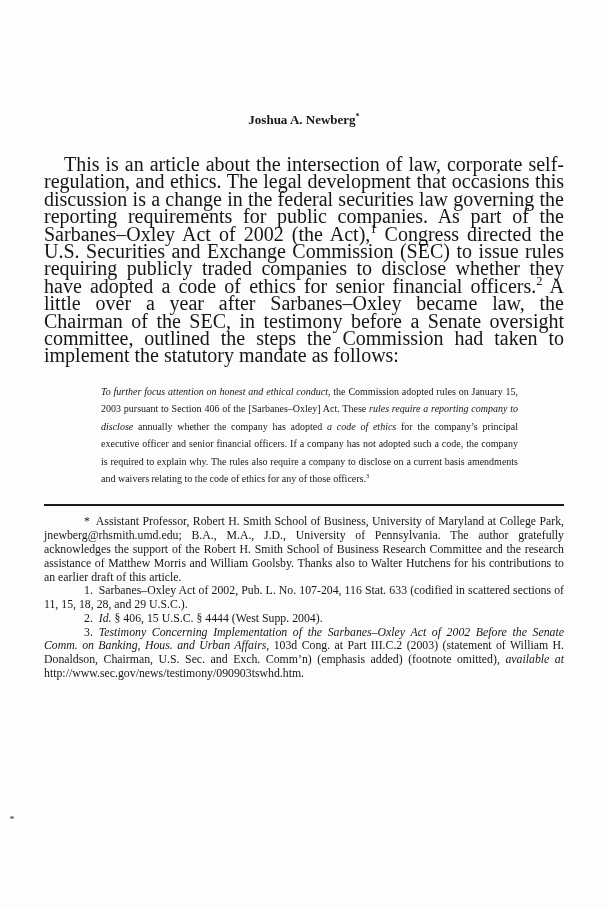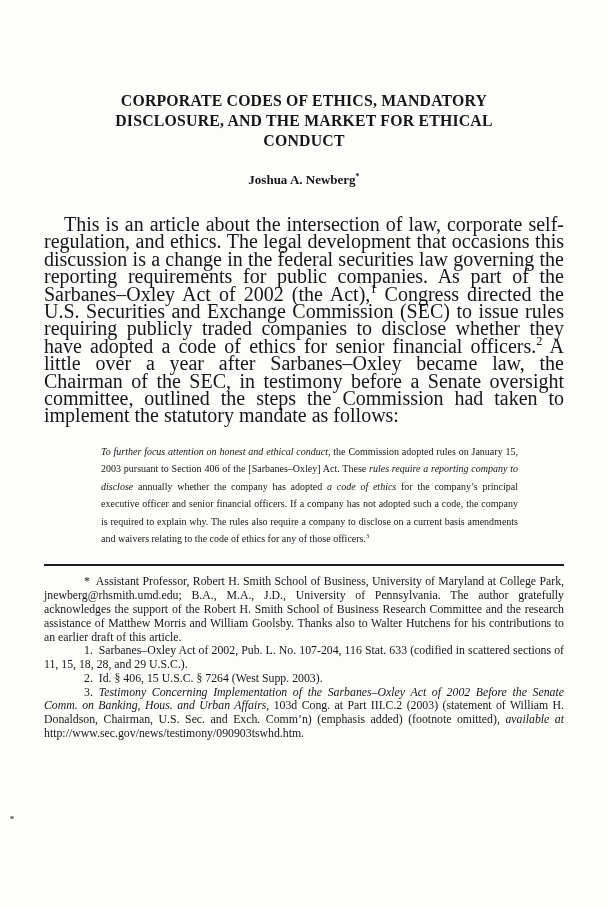--- a/index.html
+++ b/index.html
@@ -82,34 +82,33 @@
     border-radius: 50%;
     opacity: 0.7;
   }
 </style>
 </head>
 <body>
 
 <div class="page">
 
   <header>
-    <h1 class="title">CORPORATE CODES OF ETHICS, MANDATORY DISCLOSURE, AND THE MARKET FOR ETHICAL CONDUCT</h1>
     <div class="author"><span>Joshua A. Newberg</span><sup>*</sup></div>
   </header>
 
   <main class="block">
     <p class="body-par indent first-par"><span>This is an article about the intersection of law, corporate self-regulation, and ethics.  The legal development that occasions this discussion is a change in the federal securities law governing the reporting requirements for public companies.  As part of the Sarbanes–Oxley Act of 2002 (the Act),</span><sup>1</sup><span> Congress directed the U.S. Securities and Exchange Commission (SEC) to issue rules requiring publicly traded companies to disclose whether they have adopted a code of ethics for senior financial officers.</span><sup>2</sup><span>  A little over a year after Sarbanes–Oxley became law, the Chairman of the SEC, in testimony before a Senate oversight committee, outlined the steps the Commission had taken to implement the statutory mandate as follows:</span></p>
 
     <blockquote class="quote"><span style="font-style: italic;">To further focus attention on honest and ethical conduct</span><span>, the Commission adopted rules on January 15, 2003 pursuant to Section 406 of the [Sarbanes–Oxley] Act.  These </span><span style="font-style: italic;">rules require a reporting company to disclose</span><span> annually whether the company has adopted </span><span style="font-style: italic;">a code of ethics</span><span> for the company’s principal executive officer and senior financial officers.  If a company has not adopted such a code, the company is required to explain why.  The rules also require a company to disclose on a current basis amendments and waivers relating to the code of ethics for any of those officers.</span><sup>3</sup></blockquote>
 
   </main>
 
   <footer class="block footnotes">
     <div class="fn-rule"></div>
     <p class="fn"><span>* Assistant Professor, Robert H. Smith School of Business, University of Maryland at College Park, jnewberg@rhsmith.umd.edu; B.A., M.A., J.D., University of Pennsylvania.  The author gratefully acknowledges the support of the Robert H. Smith School of Business Research Committee and the research assistance of Matthew Morris and William Goolsby.  Thanks also to Walter Hutchens for his contributions to an earlier draft of this article.</span></p>
     <p class="fn"><span>1. Sarbanes–Oxley Act of 2002, Pub. L. No. 107-204, 116 Stat. 633 (codified in scattered sections of 11, 15, 18, 28, and 29 U.S.C.).</span></p>
-    <p class="fn"><span>2. </span><span style="">Id.</span><span> § 406, 15 U.S.C. § 7264 (West Supp. 2003).</span></p>
+    <p class="fn"><span>2. </span><span style="font-style: italic;">Id.</span><span> § 406, 15 U.S.C. § 4444 (West Supp. 2004).</span></p>
     <p class="fn"><span>3. </span><span style="font-style: italic;">Testimony Concerning Implementation of the Sarbanes–Oxley Act of 2002 Before the Senate Comm. on Banking, Hous. and Urban Affairs</span><span>, 103d Cong. at Part III.C.2 (2003) (statement of William H. Donaldson, Chairman, U.S. Sec. and Exch. Comm’n) (emphasis added) (footnote omitted), </span><span style="font-style: italic;">available at</span><span> http://www.sec.gov/news/testimony/090903tswhd.htm.</span></p>
   </footer>
 
   <div class="speck"></div>
 
 </div>
 
 </body></html>

